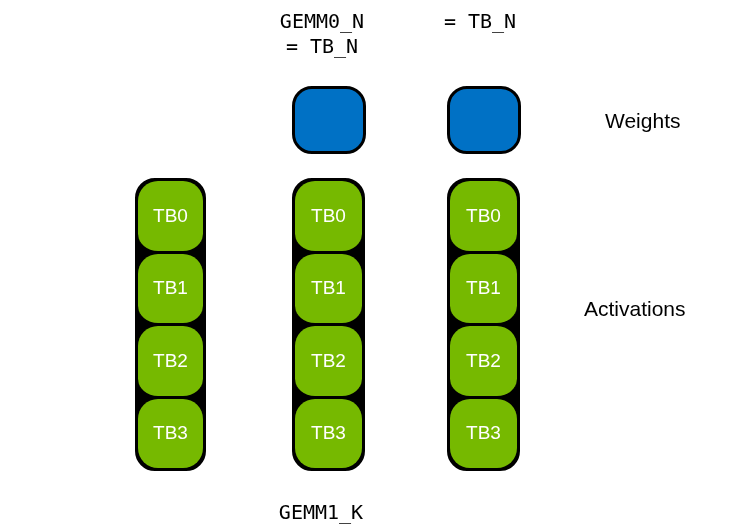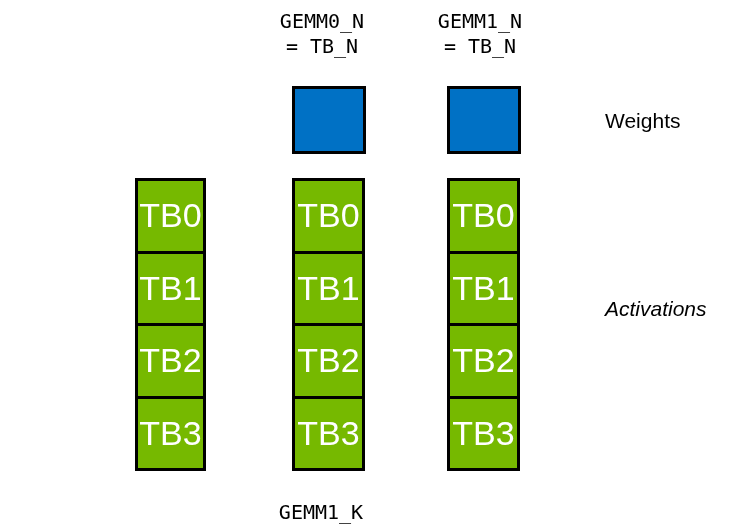--- a/index.html
+++ b/index.html
@@ -1,16 +1,16 @@
 <!DOCTYPE html>
 <html style="--weights-fill: #0071C5; --activations-fill: #76B900; --border-color: #000000; --tb-text: #FFFFFF;"><head>
 <meta charset="utf-8">
 <style>
   html, body { margin: 0; padding: 0; background: #fff; }
-  * { box-sizing: border-box; }
+  * { box-sizing: border-box; border-radius: 20px; }
 
   .canvas {
     position: relative;
     width: 742px;
     height: 529px;
     background: #ffffff;
     font-family: "Liberation Sans", sans-serif;
     color: #000;
     overflow: hidden;
   }
@@ -33,21 +33,21 @@
   .bottom-label-1 { left: 251px; top: 500px; width: 140px; }
 
   
   .cat-label {
     position: absolute;
     font-size: 21px;
     color: #000;
     white-space: nowrap;
   }
   .weights-label     { left: 605px; top: 109px; }
-  .activations-label { left: 605px; top: 297px; font-style: italic; }
+  .activations-label { left: 584px; top: 297px; }
 
   
   .weights-block {
     position: absolute;
     top: 86px;
     width: 74px;
     height: 68px;
     background: var(--weights-fill, #0071C5);
     border: 3px solid var(--border-color, #000);
   }
@@ -68,37 +68,36 @@
   .act-column-1 { left: 292px; width: 73px; }
   .act-column-2 { left: 447px; width: 73px; }
 
   .tb-cell {
     flex: 1 1 0;
     background: var(--activations-fill, #76B900);
     border-bottom: 3px solid var(--border-color, #000);
     display: flex;
     align-items: center;
     justify-content: center;
-    font-size: 34px;
+    font-size: 19px;
     color: var(--tb-text, #fff);
     letter-spacing: 0px;
   }
   .tb-cell:last-child { border-bottom: none; }
 </style>
 </head>
 <body>
 
 <div class="canvas">
 
   <div class="dim-label centered top-label-0">
     <div>GEMM0_N</div>
     <div>= TB_N</div>
   </div>
   <div class="dim-label centered top-label-1">
-    <div>GEMM1_N</div>
     <div>= TB_N</div>
   </div>
 
   <div class="weights-block weights-block-0"></div>
   <div class="weights-block weights-block-1"></div>
 
   <div class="cat-label weights-label">Weights</div>
   <div class="cat-label activations-label">Activations</div>
 
 

